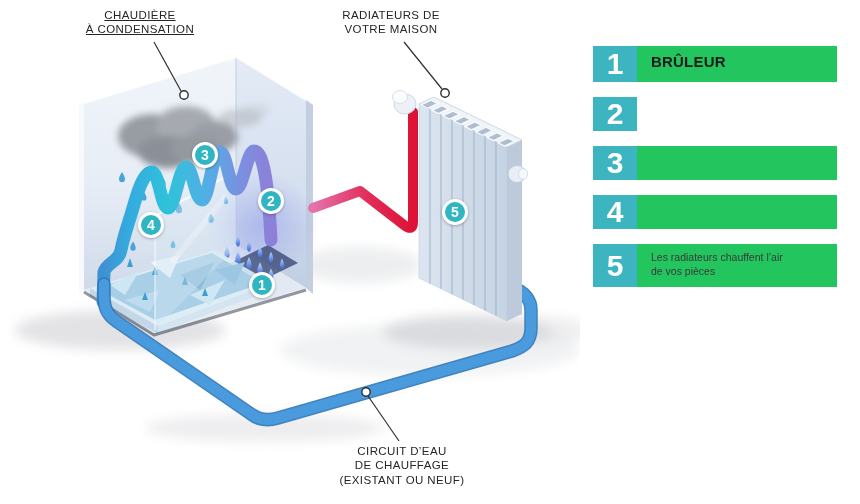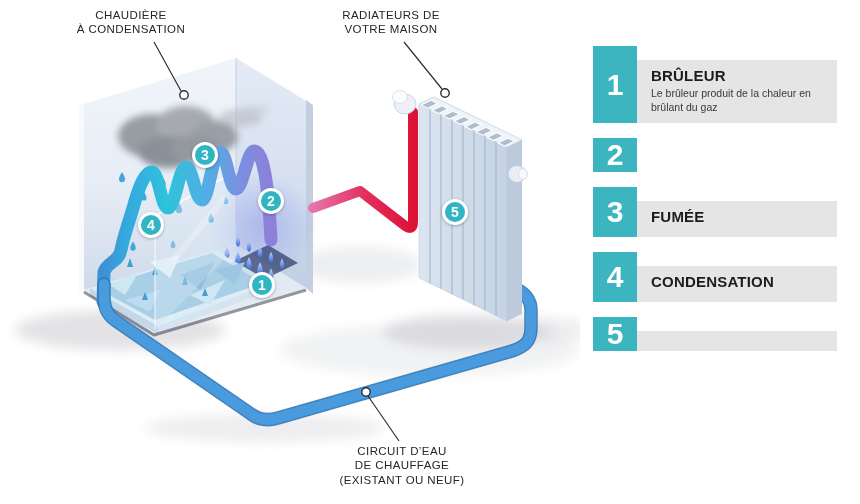--- a/index.html
+++ b/index.html
@@ -6,35 +6,35 @@
   .stage {
     position:relative; width:860px; height:504px; background:#ffffff;
     font-family:"Liberation Sans", sans-serif; overflow:hidden;
   }
   .diagram-svg { position:absolute; left:0; top:0; }
   .diagram-label {
     position:absolute; text-align:center; white-space:pre-line;
     font-size:11.5px; line-height:1.25; letter-spacing:0.4px;
     color:#262626; font-weight:500;
   }
-  .label-boiler   { left:49px;  top:8px;   width:164px; }
+  .label-boiler   { left:58px;  top:8px;   width:164px;text-decoration:underline; }
   .label-radiators{ left:328px; top:8px;   width:126px; }
   .label-circuit  { left:312px; top:444px; width:180px; }
 
   .legend {
     position:absolute; left:593px; top:46px; width:244px;
     display:flex; flex-direction:column; gap:15px;
   }
   .legend-row { display:flex; align-items:stretch; }
   .legend-num {
     flex:0 0 44px; width:44px; background:#3cb5c1; color:#fff;
     font-size:30px; font-weight:bold;
     display:flex; align-items:center; justify-content:center;
   }
-  .legend-body { flex:1; background:#e5e5e5; padding:7px 6px 9px 14px;margin-top:14px; }
+  .legend-body { flex:1; background:#22c55e; padding:7px 6px 9px 14px; }
   .legend-title {
     font-size:15px; font-weight:bold; color:#1c1c1c;
     letter-spacing:0.2px; margin-bottom:3px;
   }
   .legend-desc {
     font-size:10.5px; line-height:1.3; color:#3a3a3a; white-space:pre-line;
   }
 
   .marker-circle { stroke:#ffffff; stroke-width:3; }
   .marker-group  { filter:drop-shadow(0 1.5px 1.5px rgba(0,0,0,0.28)); }
@@ -287,43 +287,41 @@
   <div class="diagram-label label-circuit">CIRCUIT D’EAU
 DE CHAUFFAGE
 (EXISTANT OU NEUF)</div>
 
   <div class="legend">
 
     <div class="legend-row">
       <div class="legend-num">1</div>
       <div class="legend-body">
         <div class="legend-title">BRÛLEUR</div>
-        <div class="legend-desc">Le brûleur produit de la chaleur en
-brûlant du gaz</div>
       </div>
     </div>
 
     <div class="legend-row">
       <div class="legend-num">2</div>
     </div>
 
     <div class="legend-row">
       <div class="legend-num">3</div>
       <div class="legend-body">
-        <div class="legend-title">FUMÉE</div>
       </div>
     </div>
 
     <div class="legend-row">
       <div class="legend-num">4</div>
       <div class="legend-body">
-        <div class="legend-title">CONDENSATION</div>
       </div>
     </div>
 
     <div class="legend-row">
       <div class="legend-num">5</div>
       <div class="legend-body">
+        <div class="legend-desc">Les radiateurs chauffent l’air
+de vos pièces</div>
       </div>
     </div>
 
   </div>
 </div>
 
 </body></html>

